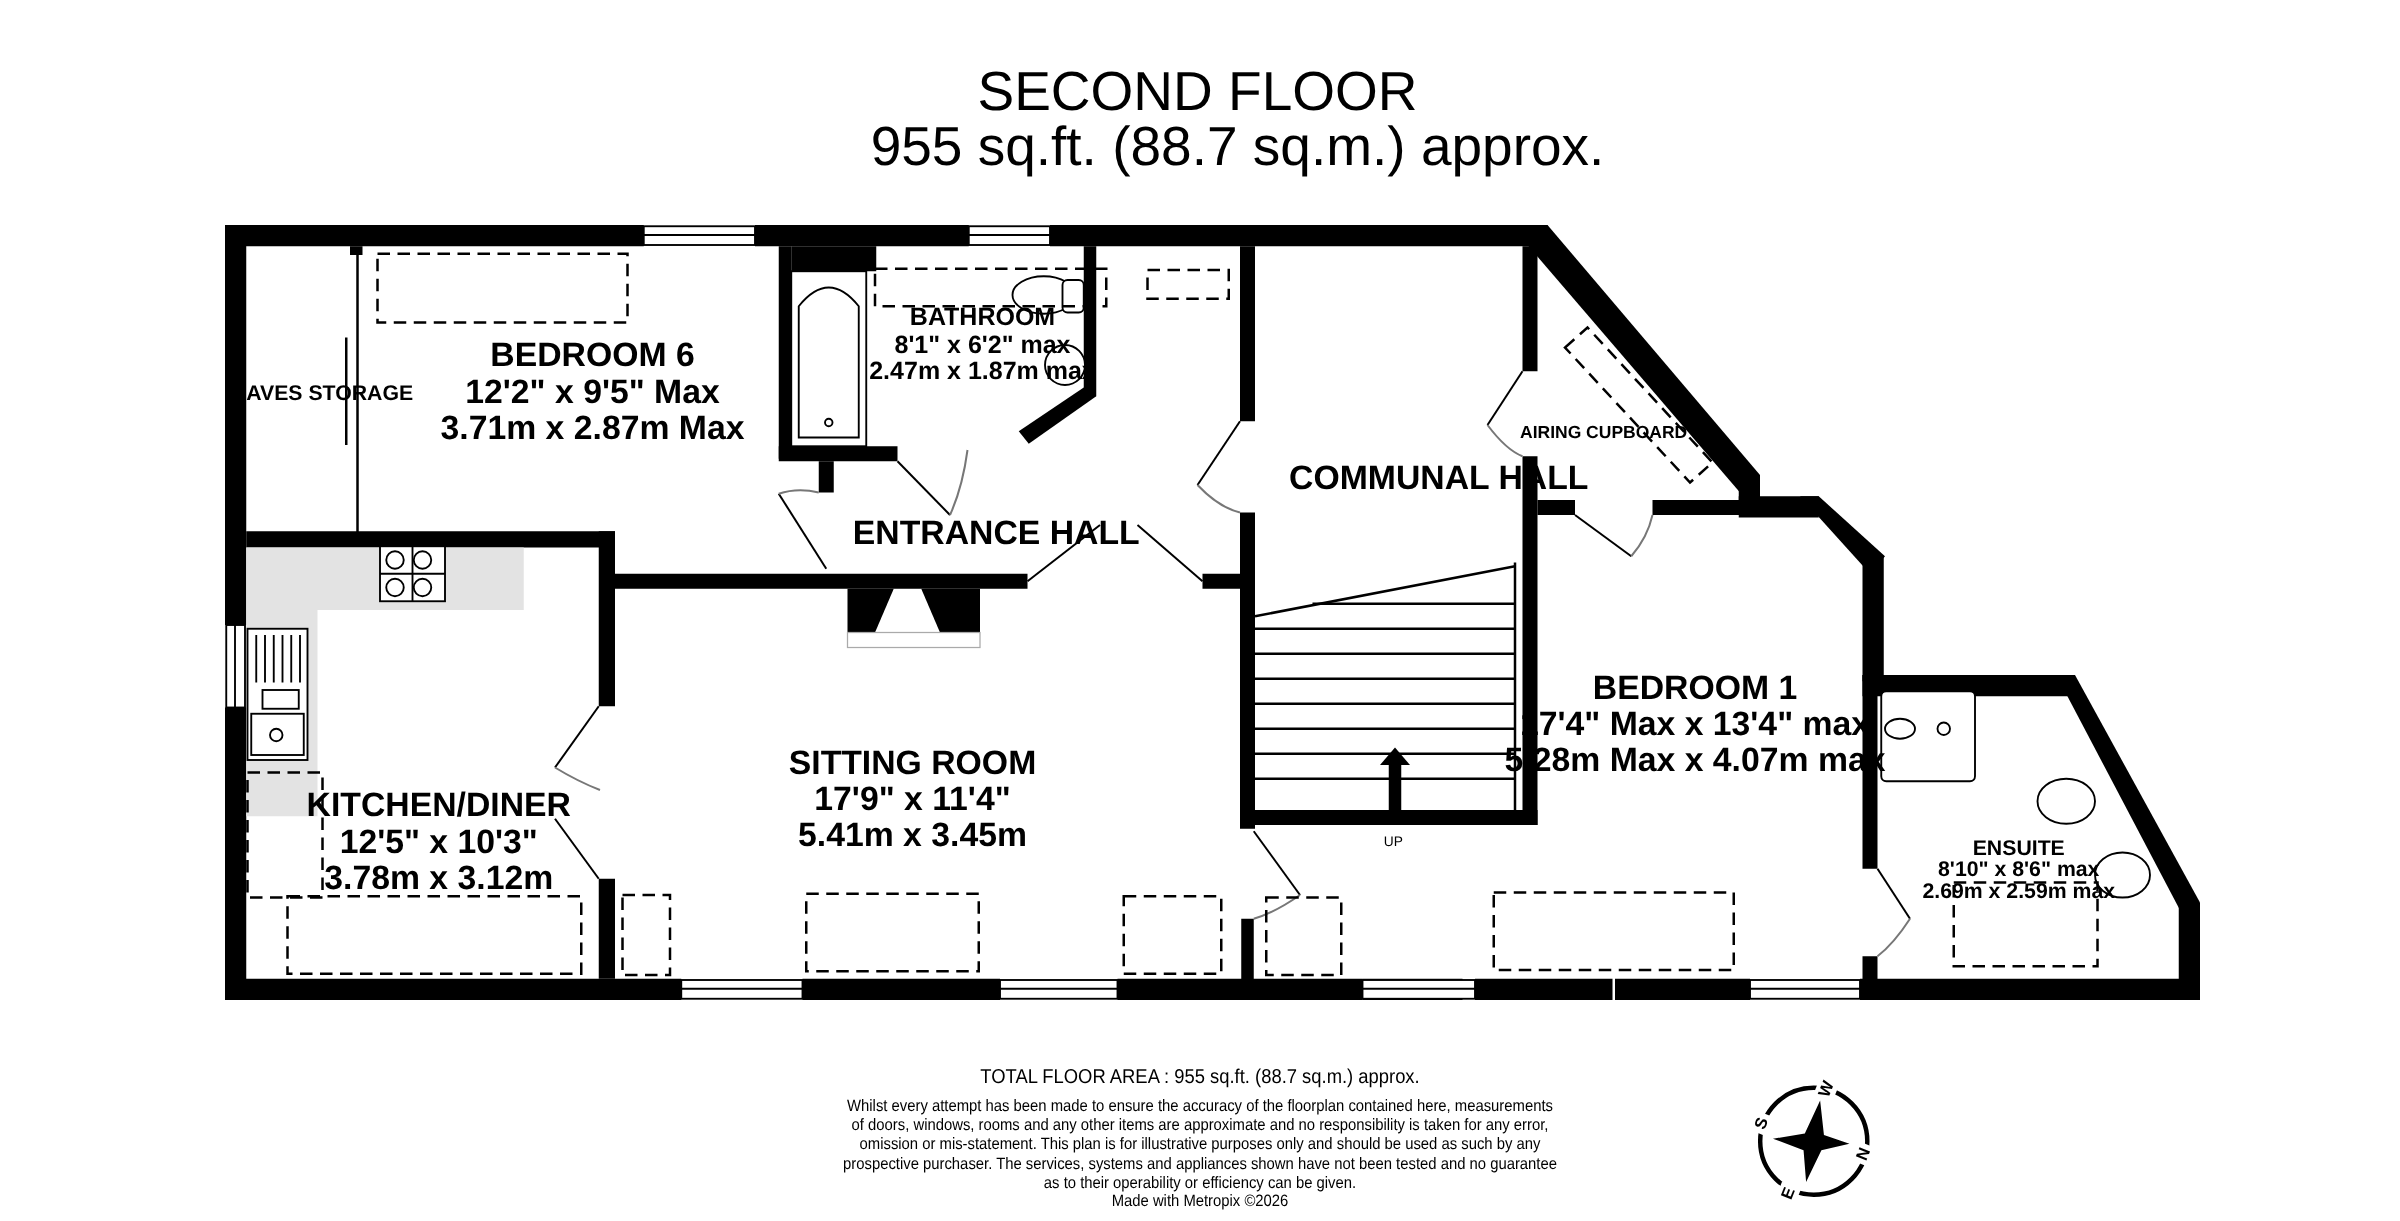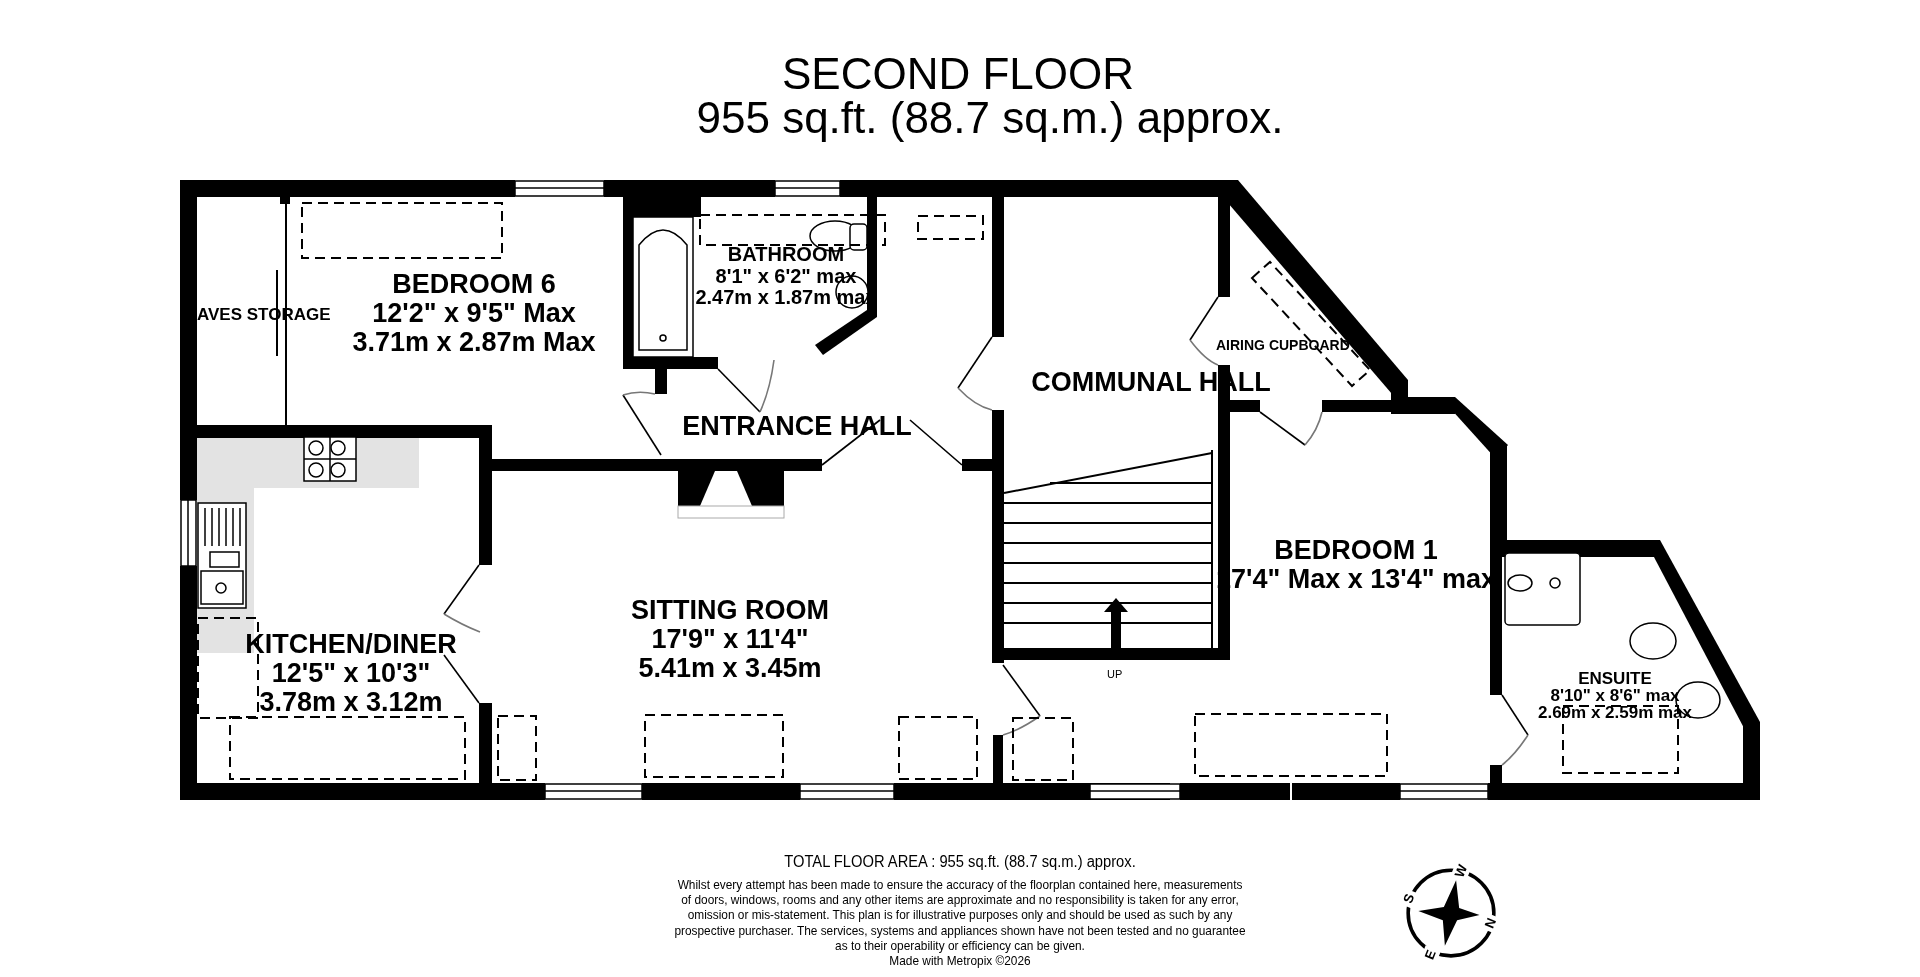--- a/index.html
+++ b/index.html
@@ -229,20 +229,21 @@
   <span class="dm">5.41m  x 3.45m</span>
 </div>
 <div class="lbl" style="left:351px; top:630px;">
   <span class="nm">KITCHEN/DINER</span>
   <span class="dm">12'5"  x 10'3"</span>
   <span class="dm">3.78m  x 3.12m</span>
 </div>
 <div class="lbl" style="left:1356px; top:536px;">
   <span class="nm">BEDROOM 1</span>
   <span class="dm">17'4" Max x 13'4" max</span>
+  <span class="dm">5.28m Max x 4.07m max</span>
 </div>
 <div class="lbl small" style="left:1615px; top:670px; line-height:1.0;">
   <span class="nm" style="font-size:17px;">ENSUITE</span>
   <span class="dm" style="font-size:17px;">8'10"  x 8'6" max</span>
   <span class="dm" style="font-size:17px;">2.69m  x 2.59m max</span>
 </div>
 
 <div class="tiny" style="left:197px; top:305px;">AVES STORAGE</div>
 <div class="tiny" style="left:1216px; top:337px; font-size:14px;">AIRING CUPBOARD</div>
 <div class="tiny" style="left:1107px; top:668px; font-weight:400; font-size:11px;">UP</div>

